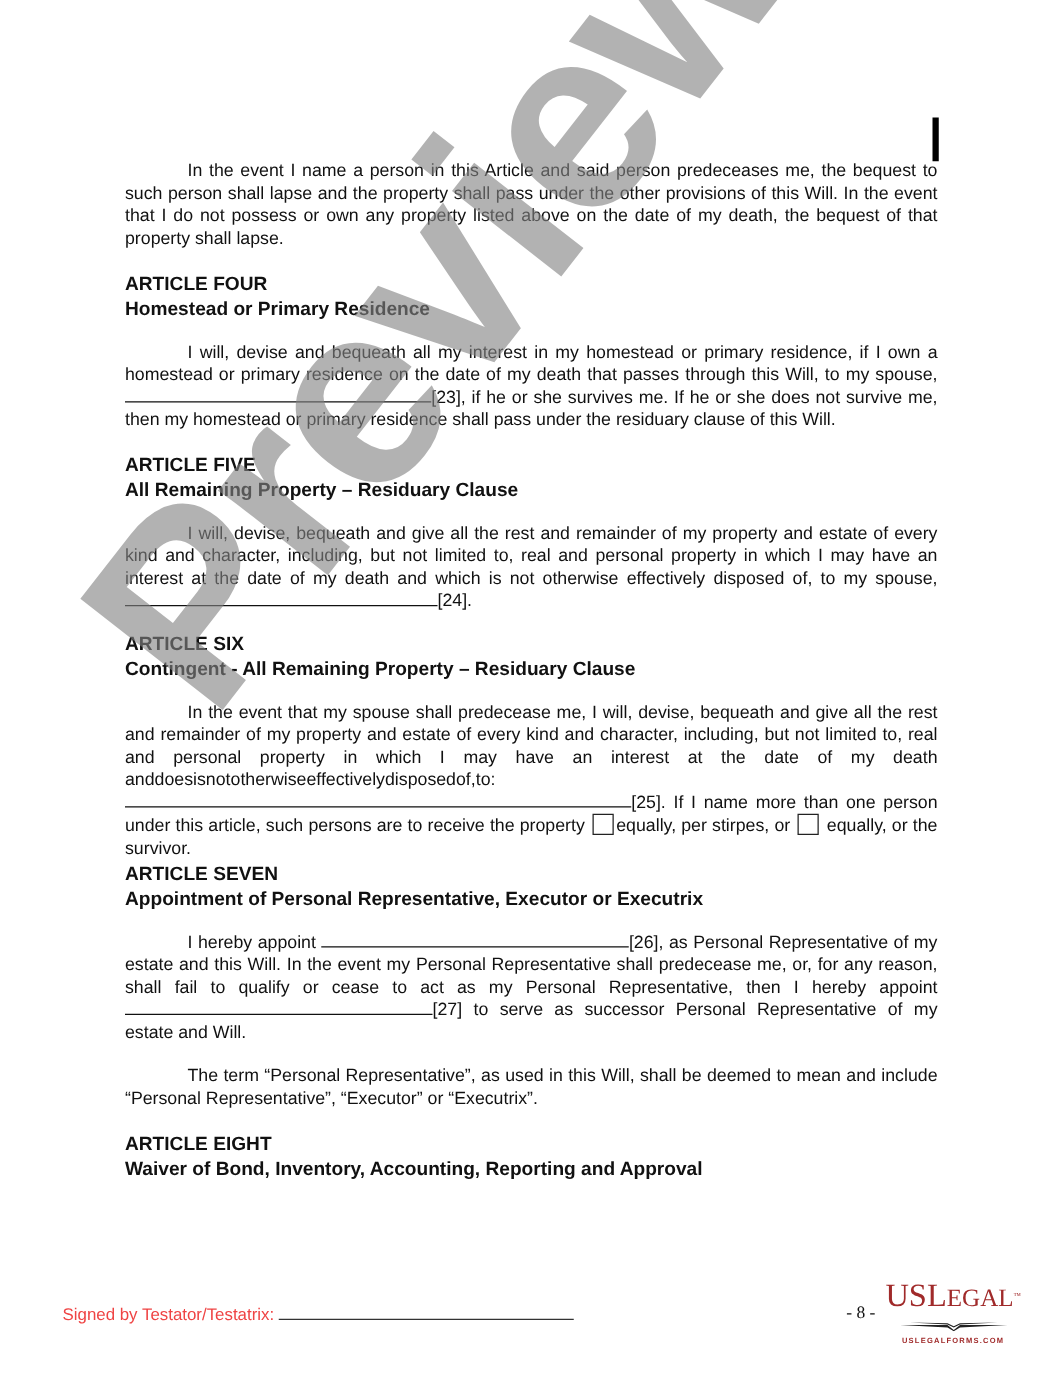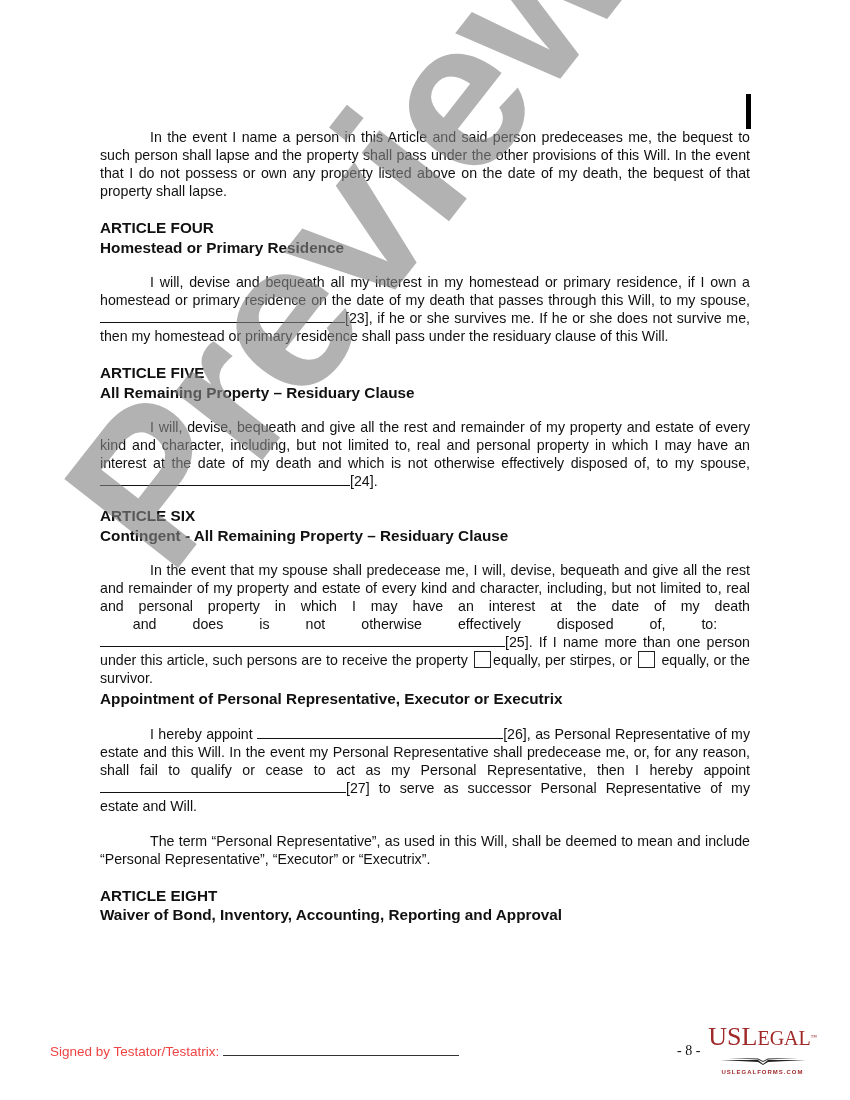--- a/index.html
+++ b/index.html
@@ -5,21 +5,21 @@
   html, body { margin: 0; padding: 0; }
   body { width: 850px; height: 1100px; background: #ffffff; position: relative; overflow: hidden;
          font-family: "Liberation Sans", "DejaVu Sans", sans-serif; color: #111; }
   .page { position: absolute; left: 0; top: 0; width: 850px; height: 1100px; }
   .change-bar { position: absolute; left: 746px; top: 94px; width: 5px; height: 35px; background: #000; }
   .content { position: absolute; left: 100px; top: 128px; width: 650px; font-size: 14.2px; line-height: 18px; }
   p.body { margin: 0; text-align: justify; text-indent: 50px; }
   .head { text-align: left; font-weight: bold; font-size: 15.3px; line-height: 19.5px; margin: 0; }
   .blank { display: inline-block; border-bottom: 1px solid #111; height: 12px; vertical-align: baseline; }
   .cb { display: inline-block; width: 15px; height: 15px; border: 1px solid #222; vertical-align: -3px; margin: 0 2px; }
-  .jline { display: flex; justify-content: center; gap: 36px; }
+  .jline { display: flex; justify-content: flex-start; }
   .watermark { position: absolute; left: 30px; top: 470px; width: 900px; transform: rotate(-52deg); transform-origin: 0 0;
                font-family: "Liberation Sans", sans-serif; font-weight: bold; font-size: 210px; letter-spacing: -4px;
                color: rgba(130,130,130,0.62); white-space: nowrap; pointer-events: none; line-height: 1; }
   .footer-sign { position: absolute; left: 50px; top: 1043px; font-size: 13.5px; color: #ef4444; }
   .footer-sign .line { display: inline-block; width: 236px; border-bottom: 1px solid #333; height: 12px; margin-left: 4px; }
   .page-num { position: absolute; left: 677px; top: 1043px; font-family: "Liberation Serif", serif; font-size: 14px; }
   .logo { position: absolute; left: 705px; top: 1024px; width: 115px; height: 45px; text-align: center; }
   .logo-main { font-family: "Liberation Serif", serif; color: #a02a2a; font-size: 26px; line-height: 26px; letter-spacing: 0px; }
   .logo-main .sm { font-size: 20px; }
   .logo-tm { font-size: 6px; vertical-align: top; color: #a02a2a; }
@@ -58,20 +58,21 @@
       <span>not</span>
       <span>otherwise</span>
       <span>effectively</span>
       <span>disposed</span>
       <span>of,</span>
       <span>to:</span>
     </div>
     <p class="body" style="text-indent:0"><span class="blank" style="width:405px"></span><span>[25]</span><span>.  If I name more than one person under this article, such persons are to receive the property </span><span class="cb"></span><span>equally, per stirpes, or </span><span class="cb"></span> <span>equally, or the survivor.</span></p>
 
     <div style="height:2px"></div>
+    <p class="head">ARTICLE SEVEN</p>
     <p class="head">Appointment of Personal Representative, Executor or Executrix</p>
     <div style="height:16px"></div>
     <p class="body"><span>I hereby appoint </span><span class="blank" style="width:246px"></span><span>[26]</span><span>, as Personal Representative of my estate and this Will. In the event my Personal Representative shall predecease me, or, for any reason, shall fail to qualify or cease to act as my Personal Representative, then I hereby appoint</span><span class="blank" style="width:246px"></span><span>[27]</span><span> to serve as successor Personal Representative of my estate and Will.</span></p>
     <div style="height:17px"></div>
     <p class="body">The term “Personal Representative”, as used in this Will, shall be deemed to mean and include “Personal Representative”, “Executor” or “Executrix”.</p>
 
     <div style="height:18px"></div>
     <p class="head">ARTICLE EIGHT</p>
     <p class="head">Waiver of Bond, Inventory, Accounting, Reporting and Approval</p>
   </div>

